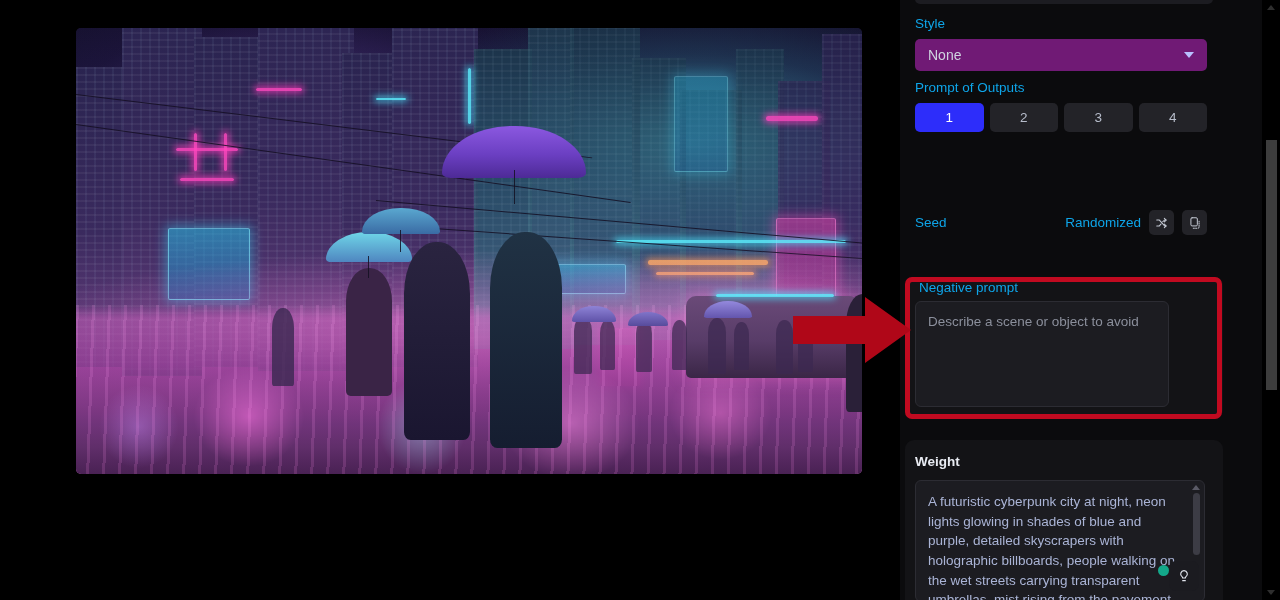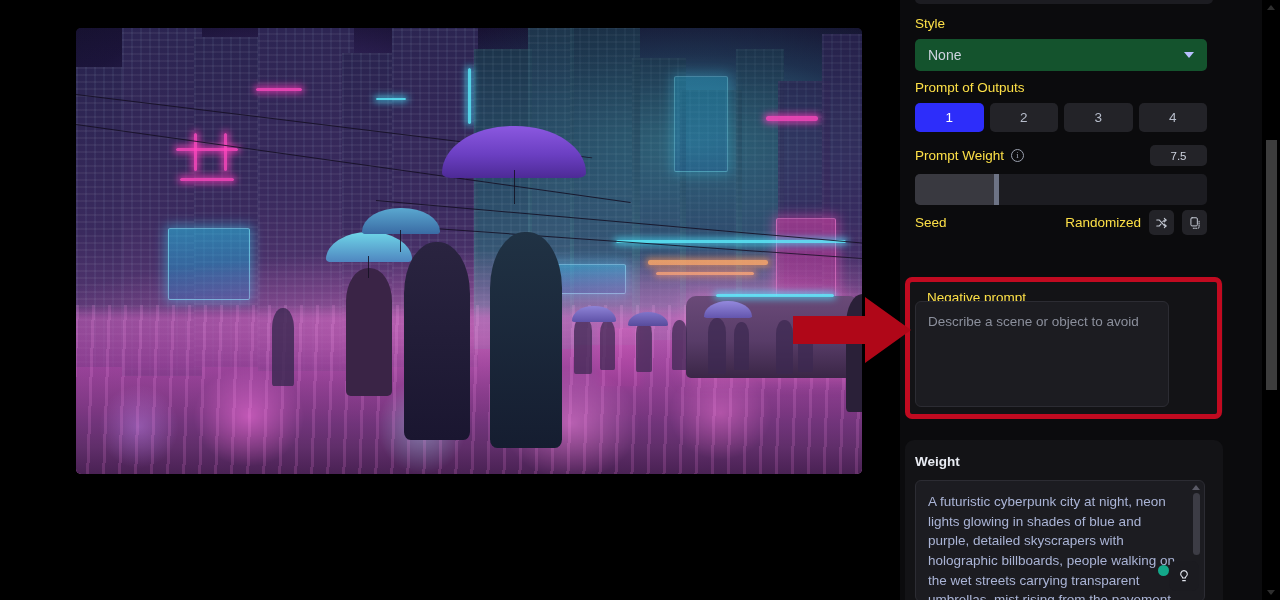--- a/index.html
+++ b/index.html
@@ -105,23 +105,23 @@
     background: #0b0b0d;
   }
   .card {
     position: absolute; left: 5px; width: 318px;
     background: #131316; border-radius: 9px;
   }
   .cut-top {
     position: absolute; left: 15px; top: -10px; width: 298px; height: 14px;
     background: #1c1c21; border-radius: 5px;
   }
-  .label { color: #fde047; font-size: 13.5px; }
+  .label { color: #0ea5e9; font-size: 13.5px; }
   .field {
-    background: #14532d; border-radius: 5px; color: #cfd4e0; font-size: 14px;
+    background: #701a75; border-radius: 5px; color: #cfd4e0; font-size: 14px;
     display: flex; align-items: center; padding: 0 13px;
   }
   .select { height: 32px; justify-content: space-between; }
   .caret {
     width: 0; height: 0; border-left: 5.5px solid transparent;
     border-right: 5.5px solid transparent; border-top: 6px solid #b9c0ff;
   }
   .seg { display: flex; gap: 6px; }
   .seg-btn {
     flex: 1; height: 29px; border-radius: 5px; background: #232328;
@@ -290,33 +290,20 @@
     <div style="position:absolute;left:15px;top:80px;width:292px;">
       <div class="label">Prompt of Outputs</div>
       <div class="seg" style="margin-top:8px;">
         <div class="seg-btn active">1</div>
         <div class="seg-btn">2</div>
         <div class="seg-btn">3</div>
         <div class="seg-btn">4</div>
       </div>
     </div>
 
-    <div style="position:absolute;left:15px;top:145px;width:292px;">
-      <div class="row">
-        <div style="display:flex;align-items:center;gap:7px;">
-          <span class="label">Prompt Weight</span>
-          <span class="info-i">i</span>
-        </div>
-        <div class="pill-val">7.5</div>
-      </div>
-      <div class="slider" style="margin-top:8px;">
-        <div class="slider-fill" style="width:27%;"></div>
-        <div class="slider-thumb" style="left:27%;"></div>
-      </div>
-    </div>
 
     <div style="position:absolute;left:15px;top:210px;width:292px;">
       <div class="row">
         <span class="label">Seed</span>
         <div style="display:flex;align-items:center;gap:8px;">
           <span class="label">Randomized</span>
           <span class="icon-btn">
             <svg width="14" height="14" viewBox="0 0 24 24" fill="none" stroke="#c6cbd6" stroke-width="1.8" stroke-linecap="round" stroke-linejoin="round">
               <path d="M16 4l3 3-3 3"></path>
                 <path d="M16 14l3 3-3 3"></path>
@@ -329,21 +316,21 @@
             <svg width="14" height="14" viewBox="0 0 24 24" fill="none" stroke="#c6cbd6" stroke-width="1.7" stroke-linecap="round" stroke-linejoin="round">
               <rect x="5" y="3" width="11" height="14" rx="2"></rect>
               <path d="M9 21h8a2 2 0 0 0 2-2V9" stroke-dasharray="2 2"></path>
             </svg>
           </span>
         </div>
       </div>
     </div>
 
     <div class="card" style="top:277px;height:142px;">
-      <div class="label" style="position:absolute;left:22px;top:3px;margin-top:10px;">Negative prompt</div>
+      <div class="label" style="position:absolute;left:14px;top:3px;">Negative prompt</div>
       <div class="textarea" style="position:absolute;left:10px;top:24px;width:254px;height:106px;">
         <span>Describe a scene or object to avoid</span>
       </div>
     </div>
 
     <div class="card" style="top:440px;height:170px;">
       <div class="label" style="position:absolute;left:10px;top:14px;color:#e8ebf2;font-weight:bold;">Weight</div>
       <div class="textarea" style="position:absolute;left:10px;top:40px;width:290px;height:122px;padding-right:22px;">
         <span class="prompt-text">A futuristic cyberpunk city at night, neon lights glowing in shades of blue and purple, detailed skyscrapers with holographic billboards, people walking on the wet streets carrying transparent umbrellas, mist rising from the pavement, cinematic atmosphere, ultra detailed</span>
         <span class="ta-scroll-up"></span>

